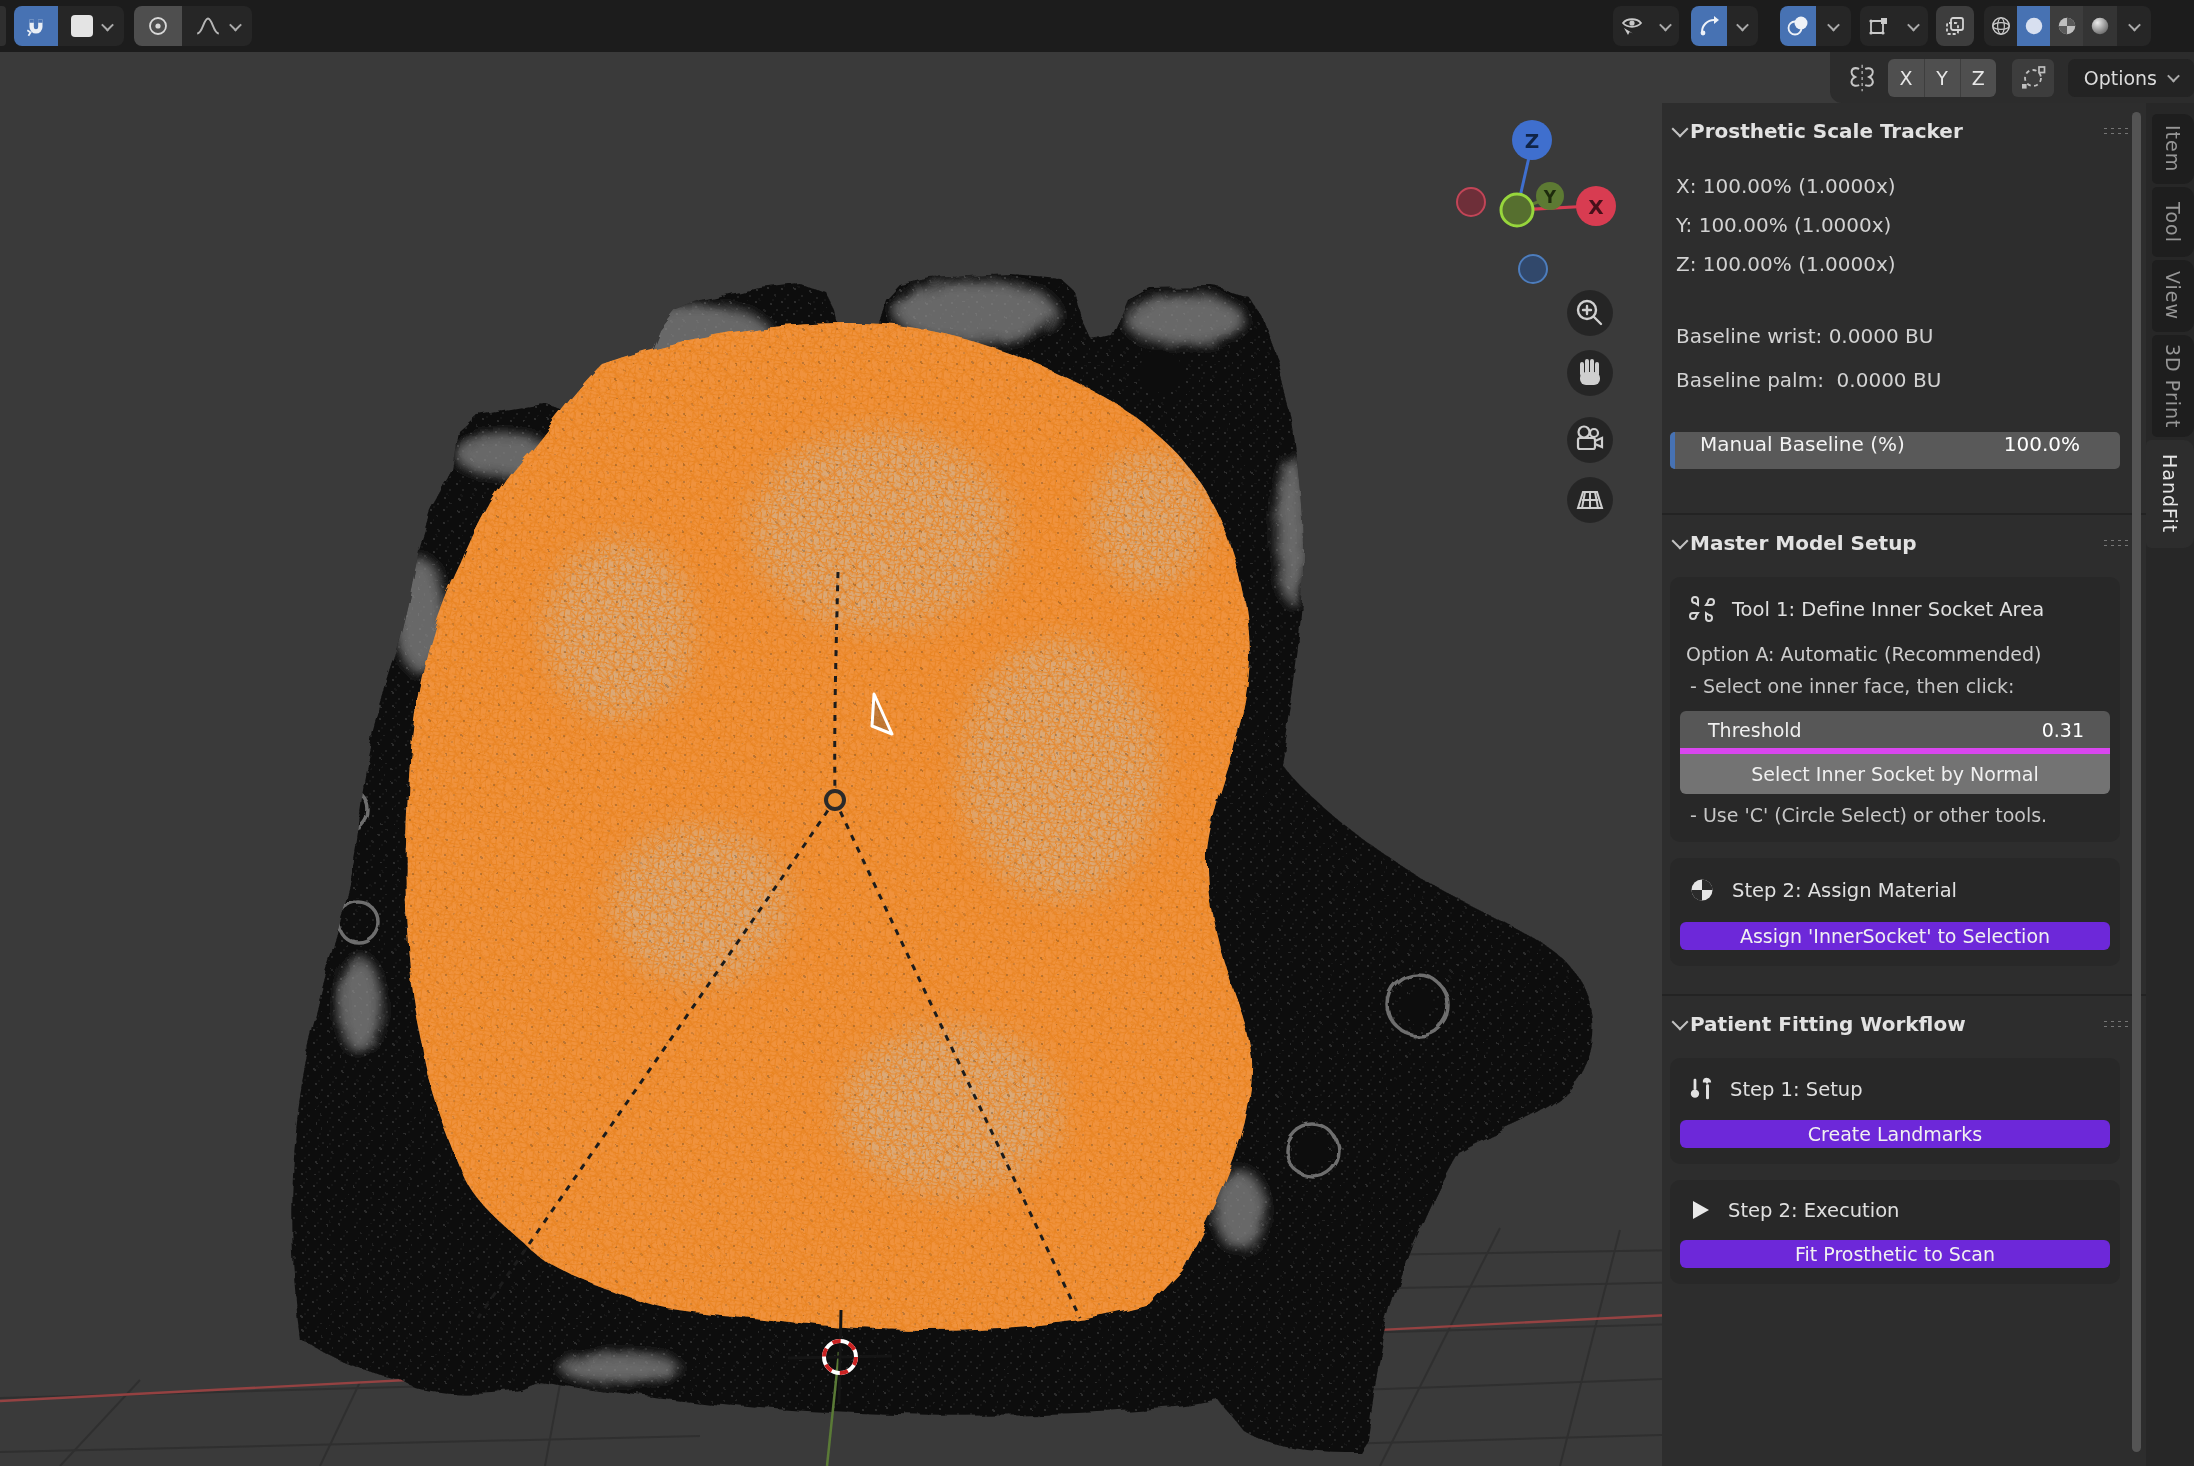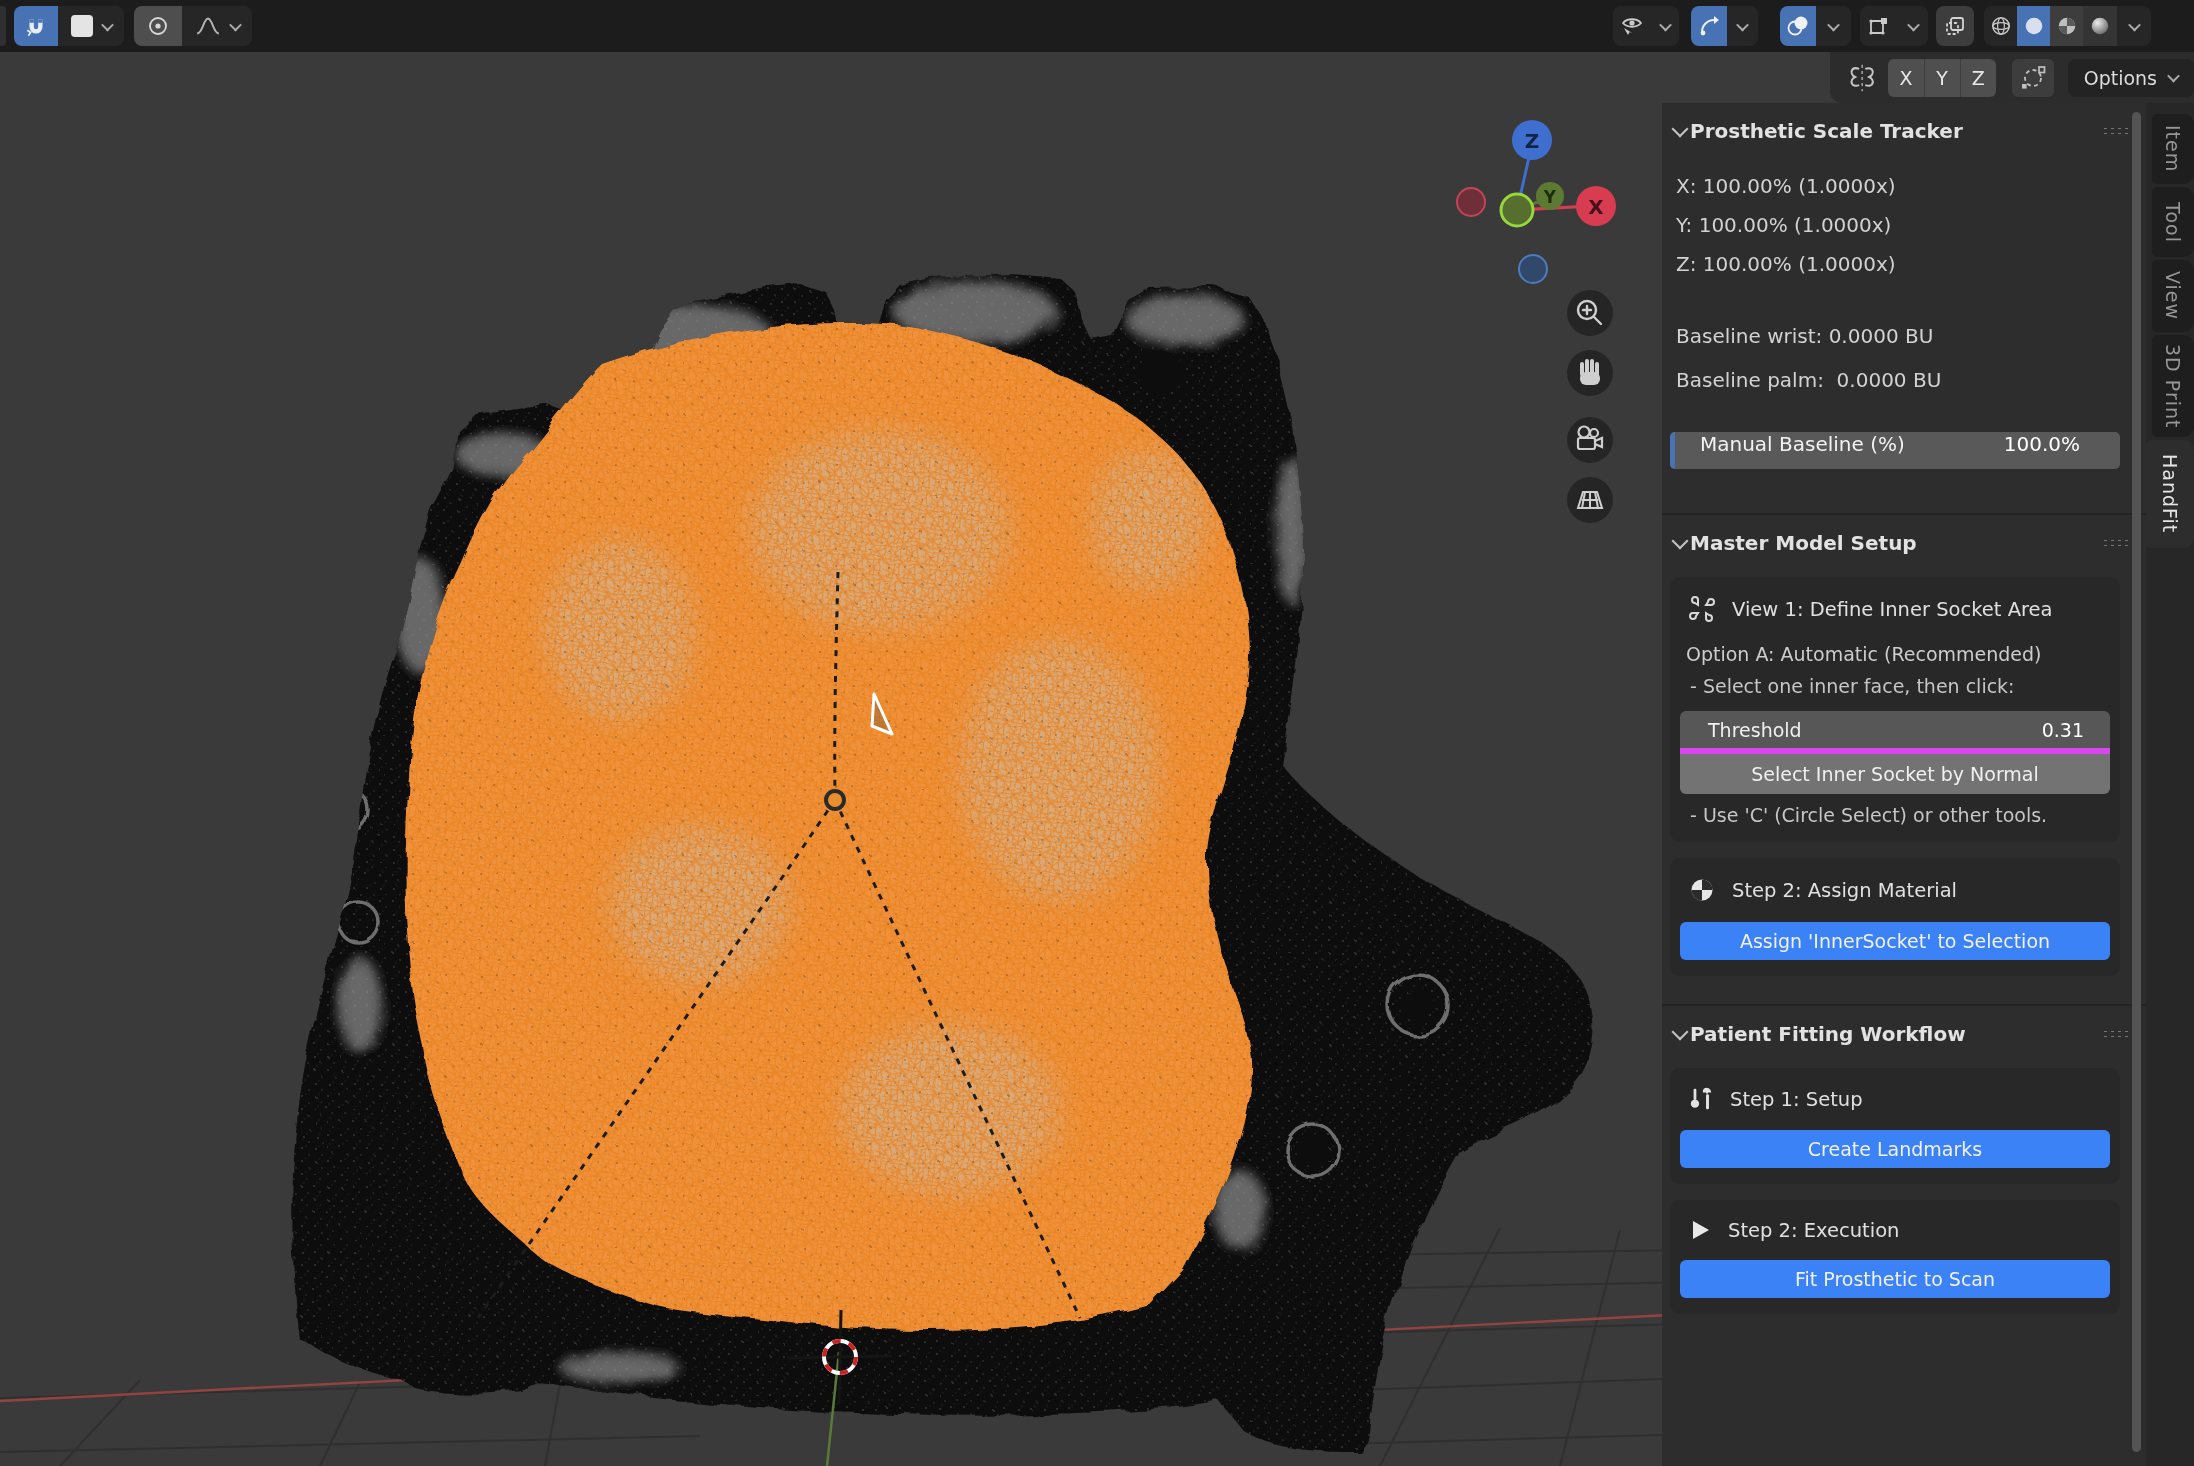--- a/index.html
+++ b/index.html
@@ -50,21 +50,21 @@
   .step-title{display:flex;align-items:center;gap:16px;font-size:19.5px;color:#e0e0e0;padding:6px 0 4px 8px;}
   .opt{font-size:19px;color:#cdcdcd;padding:16px 0 0 6px;}
   .hint{font-size:19px;color:#c6c6c6;padding:10px 0 0 10px;}
   .group{margin-top:14px;}
   .gslider{position:relative;height:37px;background:#575757;border-radius:6px 6px 0 0;display:flex;
     align-items:center;font-size:19px;border-bottom:6px solid #d946ef;}
   .gslider .lbl{margin-left:28px;color:#f0f0f0;}
   .gslider .val{margin-left:auto;margin-right:26px;color:#ffffff;}
   .gbtn{height:40px;background:#737373;border-radius:0 0 6px 6px;display:flex;align-items:center;
     justify-content:center;color:#f0f0f0;font-size:19px;}
-  .btn{height:38px;background:#3b82f6;border-radius:6px;margin-top:14px;display:flex;
+  .btn{height:28px;background:#6d28d9;border-radius:6px;margin-top:14px;display:flex;
     align-items:center;justify-content:center;color:#f1f1f1;font-size:19px;}
 
   #scrollbar{left:2132px;top:112px;width:9px;height:1340px;background:#545454;border-radius:5px;z-index:35;}
 
   
   .tabcol{left:2146px;top:103px;width:48px;height:1363px;background:#272727;z-index:31;}
   .tab{position:absolute;left:2152px;width:42px;writing-mode:vertical-rl;display:flex;align-items:center;
     justify-content:center;font-size:19px;color:#969696;background:#1e1e1e;
     border-radius:5px 10px 10px 5px;z-index:32;letter-spacing:1px;}
   .tab.active{left:2146px;width:48px;background:#2d2d2d;color:#e4e4e4;}
@@ -505,21 +505,21 @@
   <div class="box">
     <div class="step-title">
       <svg width="28" height="28" viewBox="0 0 28 28">
         <g fill="none" stroke="#d8d8d8" stroke-width="2">
           <path d="M10,10 V5 a3,3 0 1 0 -3,3 Z"></path>
           <path d="M18,10 H23 a3,3 0 1 0 -3,-3 Z"></path>
           <path d="M10,18 H5 a3,3 0 1 0 3,3 Z"></path>
           <path d="M18,18 V23 a3,3 0 1 0 3,-3 Z"></path>
         </g>
       </svg>
-      <span>View 1: Define Inner Socket Area</span>
+      <span>Tool 1: Define Inner Socket Area</span>
     </div>
     <div class="opt">Option A: Automatic (Recommended)</div>
     <div class="hint">- Select one inner face, then click:</div>
     <div class="group">
       <div class="gslider">
         <span class="lbl">Threshold</span>
         <span class="val">0.31</span>
       </div>
       <div class="gbtn">Select Inner Socket by Normal</div>
     </div>

